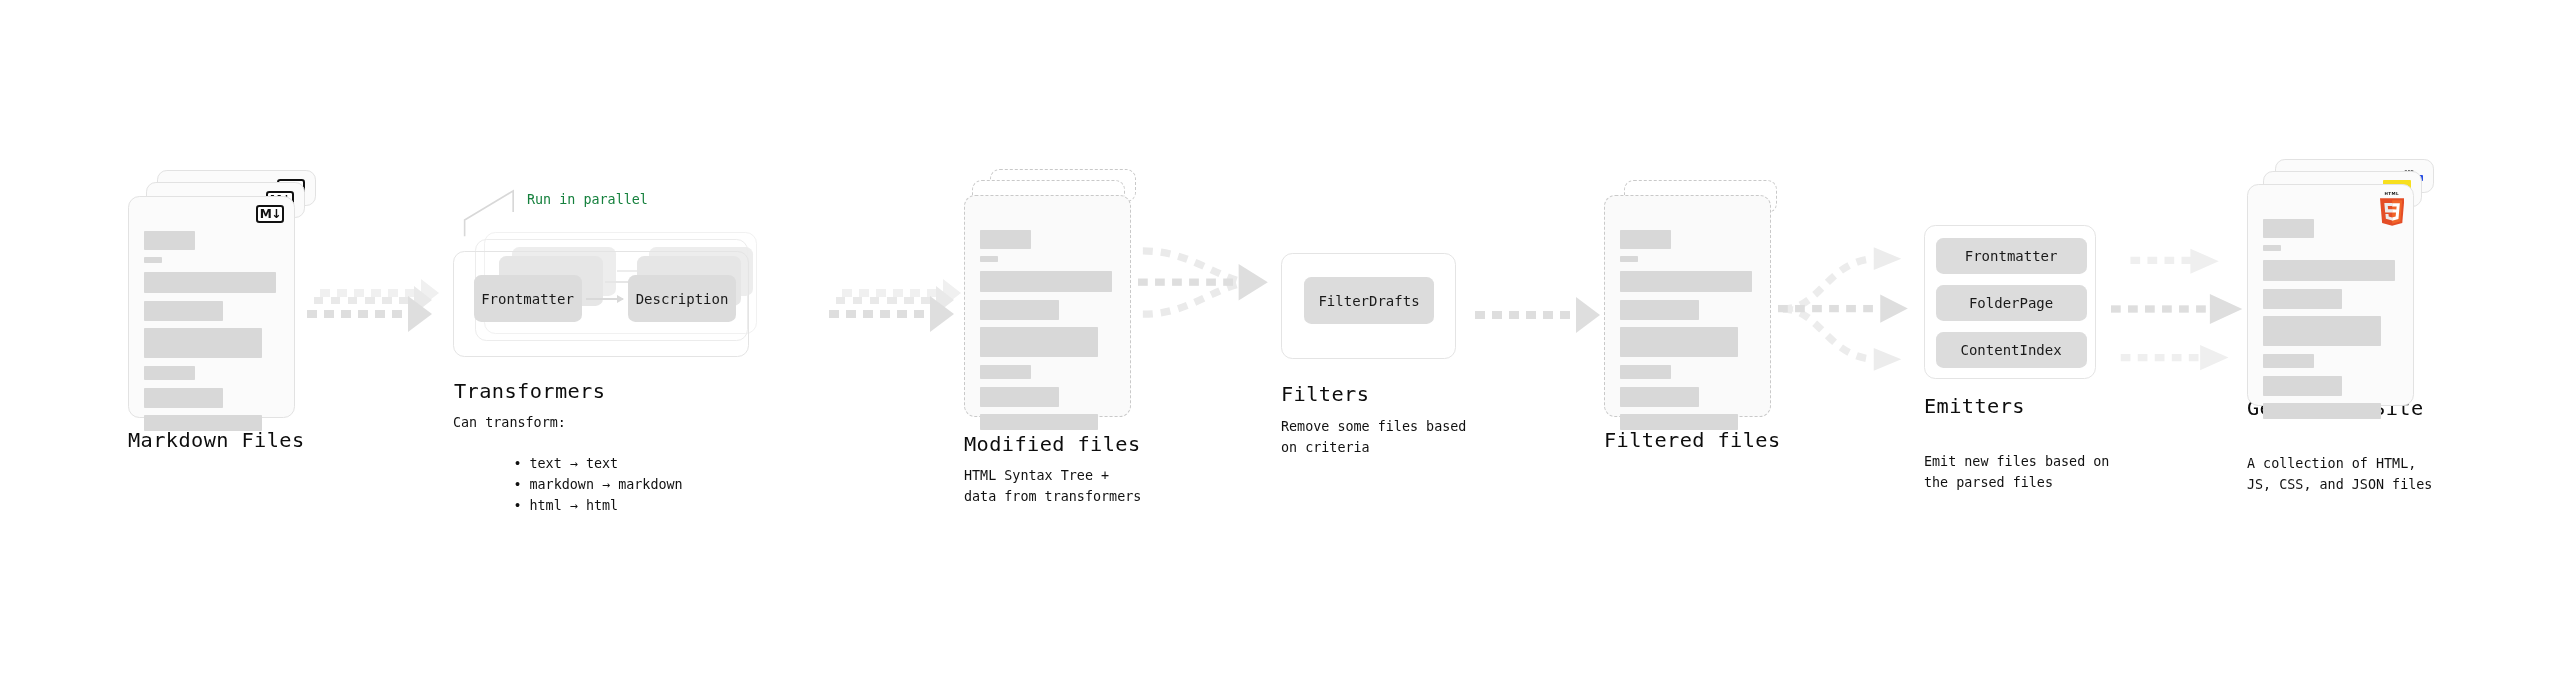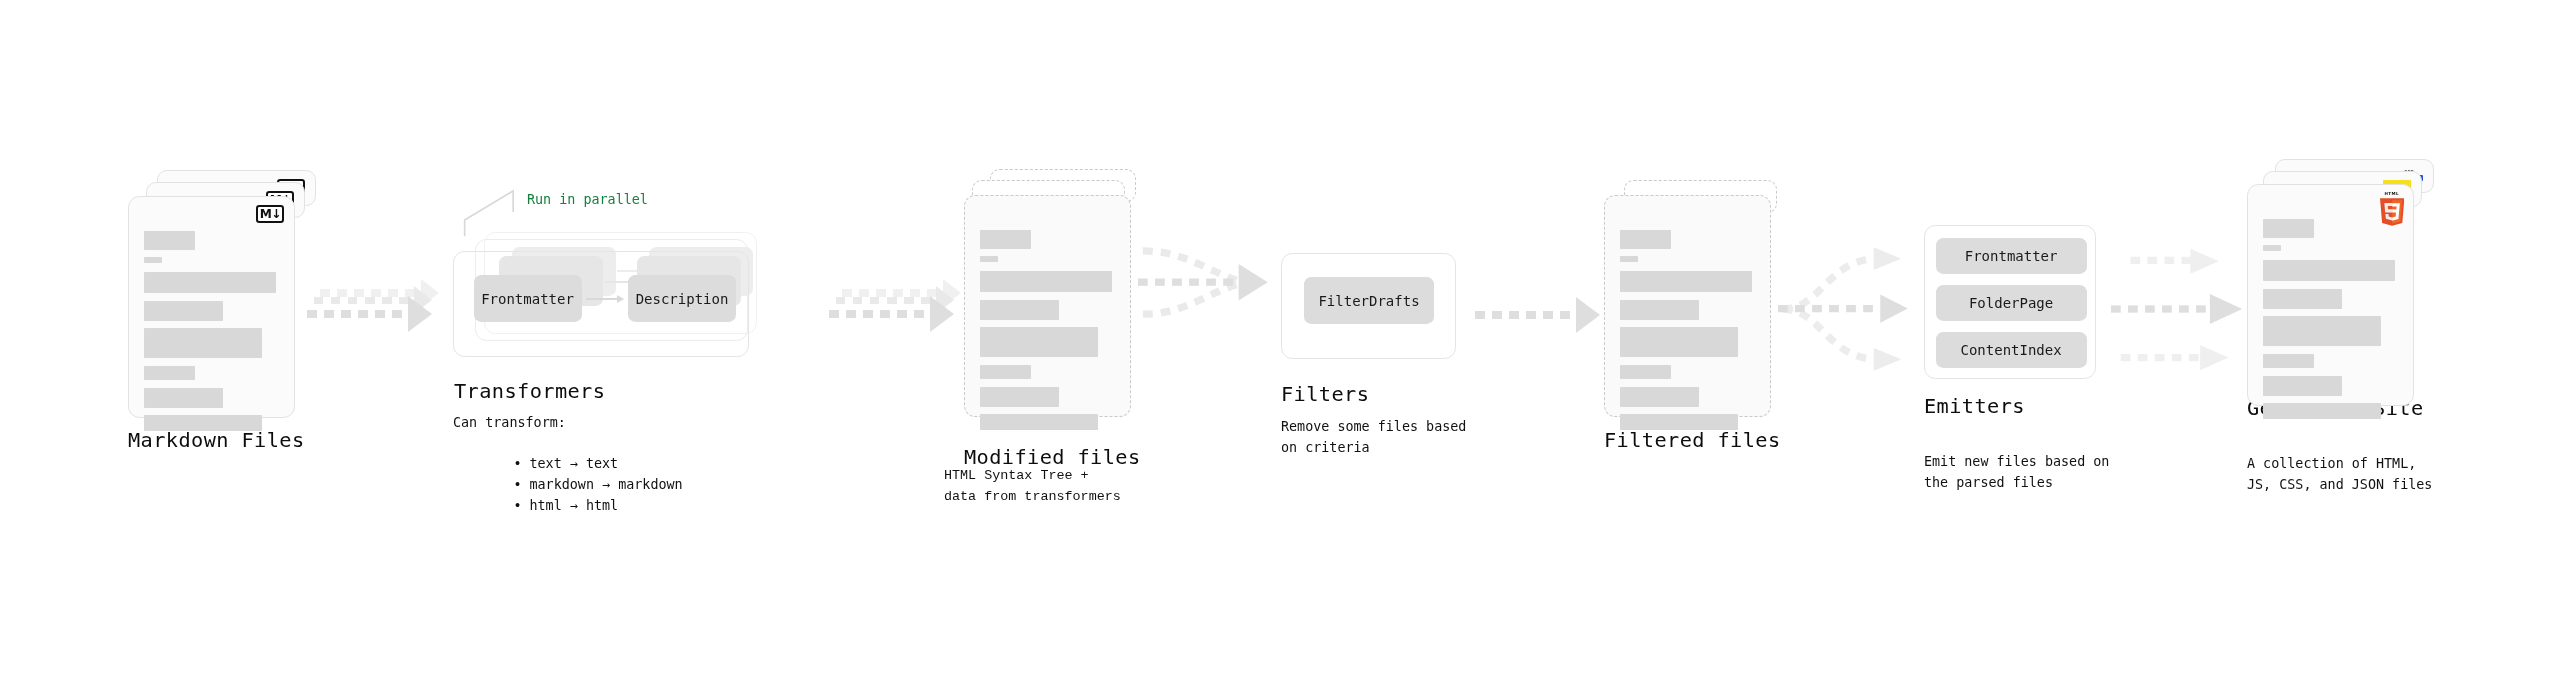--- a/index.html
+++ b/index.html
@@ -291,22 +291,22 @@
         <div class="bar" style="width:51px;height:18.7px;"></div>
         <div class="bar" style="width:18.7px;height:5.7px;margin-bottom:9.8px;"></div>
         <div class="bar" style="width:132px;height:21px;"></div>
         <div class="bar" style="width:79px;height:20.3px;"></div>
         <div class="bar" style="width:118px;height:30px;"></div>
         <div class="bar" style="width:51px;height:14.6px;"></div>
         <div class="bar" style="width:79px;height:20.3px;"></div>
         <div class="bar" style="width:118px;height:15.4px;"></div>
       </div>
     </div>
-    <div class="heading" style="left:964px;top:445px;">Modified files</div>
-    <div class="subtext" style="left:944px;top:466px;font-family:Liberation Mono, monospace;">HTML Syntax Tree +
+    <div class="heading" style="left:964px;top:432px;">Modified files</div>
+    <div class="subtext" style="left:964px;top:466px;">HTML Syntax Tree +
 data from transformers</div>
   </div>
 
   <div class="abs" style="left:1138px;top:236px;">
     <svg width="142" height="98" viewBox="0 0 175 120">
       <path d="M6 18 C60 18 90 46 128 56" fill="none" stroke="#eaeaea" stroke-width="9" stroke-dasharray="12 10" stroke-linecap="butt"></path>
       <path d="M6 96 C60 96 90 66 128 58" fill="none" stroke="#eaeaea" stroke-width="9" stroke-dasharray="12 10" stroke-linecap="butt"></path>
       <g>
         <rect x="0" y="52" width="12" height="9" fill="#dedede"></rect>
         <rect x="21" y="52" width="12" height="9" fill="#dedede"></rect>

